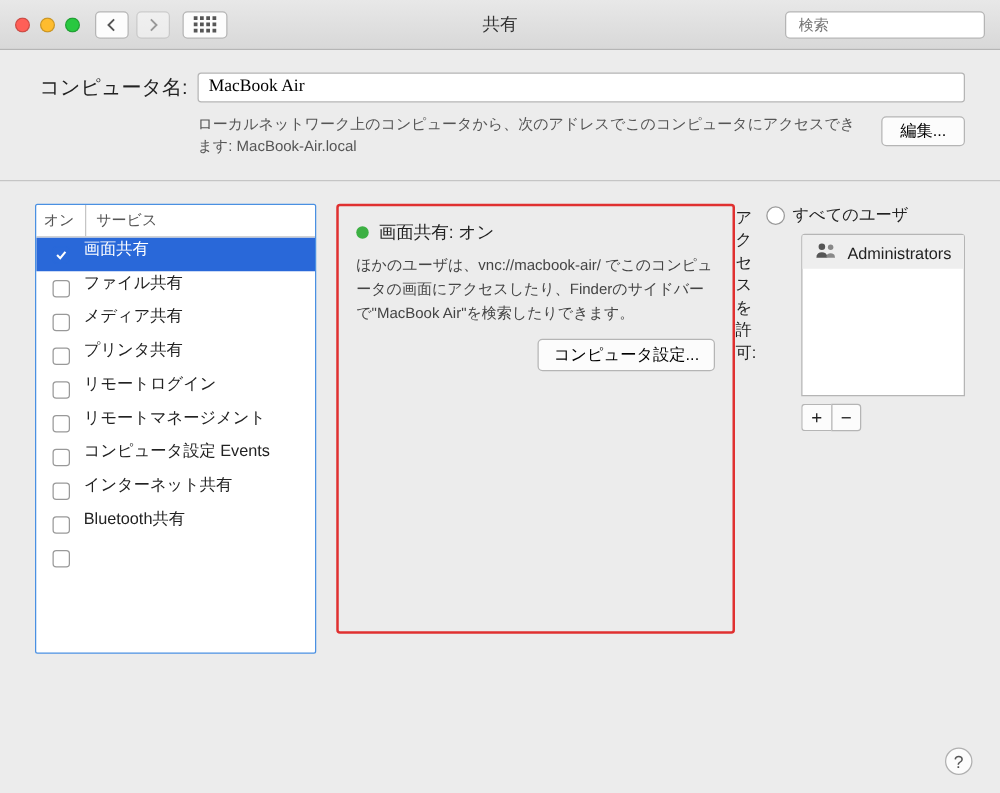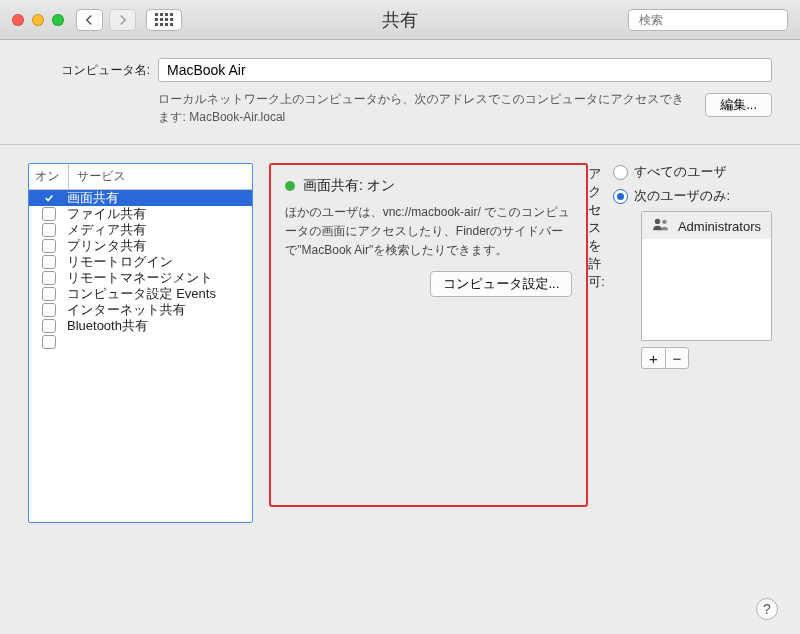--- a/index.html
+++ b/index.html
@@ -10,41 +10,41 @@
 .dot.red { background: #ff5f57; }
 .dot.yellow { background: #febc2e; }
 .dot.green { background: #28c840; }
 .nav { display: flex; gap: 6px; margin-left: 12px; }
 .nav-btn, .apps-btn { background: #fcfcfc; border: 1px solid #b5b5b5; border-radius: 4px; height: 22px; display: flex; align-items: center; justify-content: center; padding: 0 8px; cursor: pointer; }
 .nav-btn svg { width: 9px; height: 12px; }
 .nav-btn.fwd { opacity: 0.5; }
 .apps-btn { margin-left: 4px; }
 .apps-grid { display: grid; grid-template-columns: repeat(4,3px); grid-template-rows: repeat(3,3px); gap: 2px; }
 .apps-grid span { background: #555; width: 3px; height: 3px; }
-.title { position: absolute; left: 50%; transform: translateX(-50%); font-size: 18px; color: #333; }
+.title { position: absolute; left: 50%; transform: translateX(-50%); font-size: 14px; color: #333; }
 .search { margin-left: auto; display: flex; align-items: center; background: #fff; border: 1px solid #b5b5b5; border-radius: 4px; height: 22px; padding: 0 6px; width: 160px; }
 .search svg { width: 12px; height: 12px; margin-right: 4px; opacity: 0.6; }
 .search input { border: none; outline: none; font-size: 12px; flex: 1; background: transparent; }
 
 .upper { padding: 18px 28px 18px 28px; border-bottom: 1px solid #c5c5c5; }
 .row-name { display: flex; align-items: center; gap: 8px; }
-.row-name .label { width: 122px; text-align: right; font-size: 12px; }
-.row-name input { flex: 1; height: 24px; border: 1px solid #b5b5b5; border-radius: 3px; padding: 0 8px; font-size: 14px; background: #fff; }
+.row-name .label { width: 122px; text-align: right; font-size: 16px; }
+.row-name input { flex: 1; height: 24px; border: 1px solid #b5b5b5; border-radius: 3px; padding: 0 8px; font-size: 14px; background: #fff; font-family: Liberation Serif, serif; }
 .desc-row { display: flex; align-items: flex-start; margin-top: 8px; }
 .desc-row .spacer { width: 130px; flex-shrink: 0; }
 .desc-row .txt { flex: 1; font-size: 12px; color: #555; line-height: 1.5; padding-right: 10px; }
 .edit-btn { background: #fcfcfc; border: 1px solid #b5b5b5; border-radius: 4px; padding: 2px 14px; font-size: 13px; cursor: pointer; margin-top: 3px; }
 
 .lower { display: flex; padding: 18px 28px 12px 28px; gap: 16px; }
 .services-box { width: 225px; border: 1.5px solid #4a90e2; background: #fff; border-radius: 2px; height: 360px; display: flex; flex-direction: column; }
 .svc-header { display: flex; border-bottom: 1px solid #c5c5c5; font-size: 12px; color: #555; }
 .svc-header .col-on { width: 40px; padding: 4px 6px; border-right: 1px solid #c5c5c5; }
 .svc-header .col-svc { flex: 1; padding: 4px 8px; }
 .svc-list { flex: 1; overflow: auto; }
-.svc-item { display: flex; align-items: center; height: 16px; padding: 0 6px; cursor: pointer; }
+.svc-item { display: flex; height: 27px; padding: 0 6px; cursor: pointer; }
 .svc-item.selected { background: #2968d9; color: #fff; }
 .svc-item .cb { width: 28px; display: flex; align-items: center; justify-content: center; }
 .cb-box { width: 14px; height: 14px; border: 1px solid #999; border-radius: 3px; background: #fff; display: flex; align-items: center; justify-content: center; }
 .cb-box.checked { background: #2968d9; border-color: #2968d9; }
 .cb-box.checked svg { width: 10px; height: 10px; }
 .svc-item .name { font-size: 13px; padding-left: 4px; }
 
 .detail { flex: 1; display: flex; flex-direction: row; }
 .status-box { border: 2px solid #e03030; border-radius: 3px; padding: 10px 14px 14px 14px; margin-bottom: 16px; }
 .status-head { display: flex; align-items: center; gap: 8px; margin: 2px 0 8px 0; }
@@ -218,26 +218,20 @@
 
     <div class="access-row">
       <div class="access-label">アクセスを許可:</div>
       <div class="radios">
         <div class="radio-opt">
           <div class="radio-circle">
               <div class="inner"></div>
             </div>
           <span>すべてのユーザ</span>
         </div>
-        <div class="radio-opt">
-          <div class="radio-circle sel">
-              <div class="inner"></div>
-            </div>
-          <span>次のユーザのみ:</span>
-        </div>
         <div class="user-list-wrap">
           <div class="user-list">
             <div class="user-item">
               <span class="user-icon">
                 <svg viewBox="0 0 20 16">
                     <circle cx="6" cy="5" r="3" fill="#555"></circle>
                     <path d="M1 15 Q1 10 6 10 Q11 10 11 15 Z" fill="#555"></path>
                     <circle cx="14" cy="5.5" r="2.5" fill="#888"></circle>
                     <path d="M10 15 Q10 11 14 11 Q18 11 18 15 Z" fill="#888"></path>
                   </svg>

